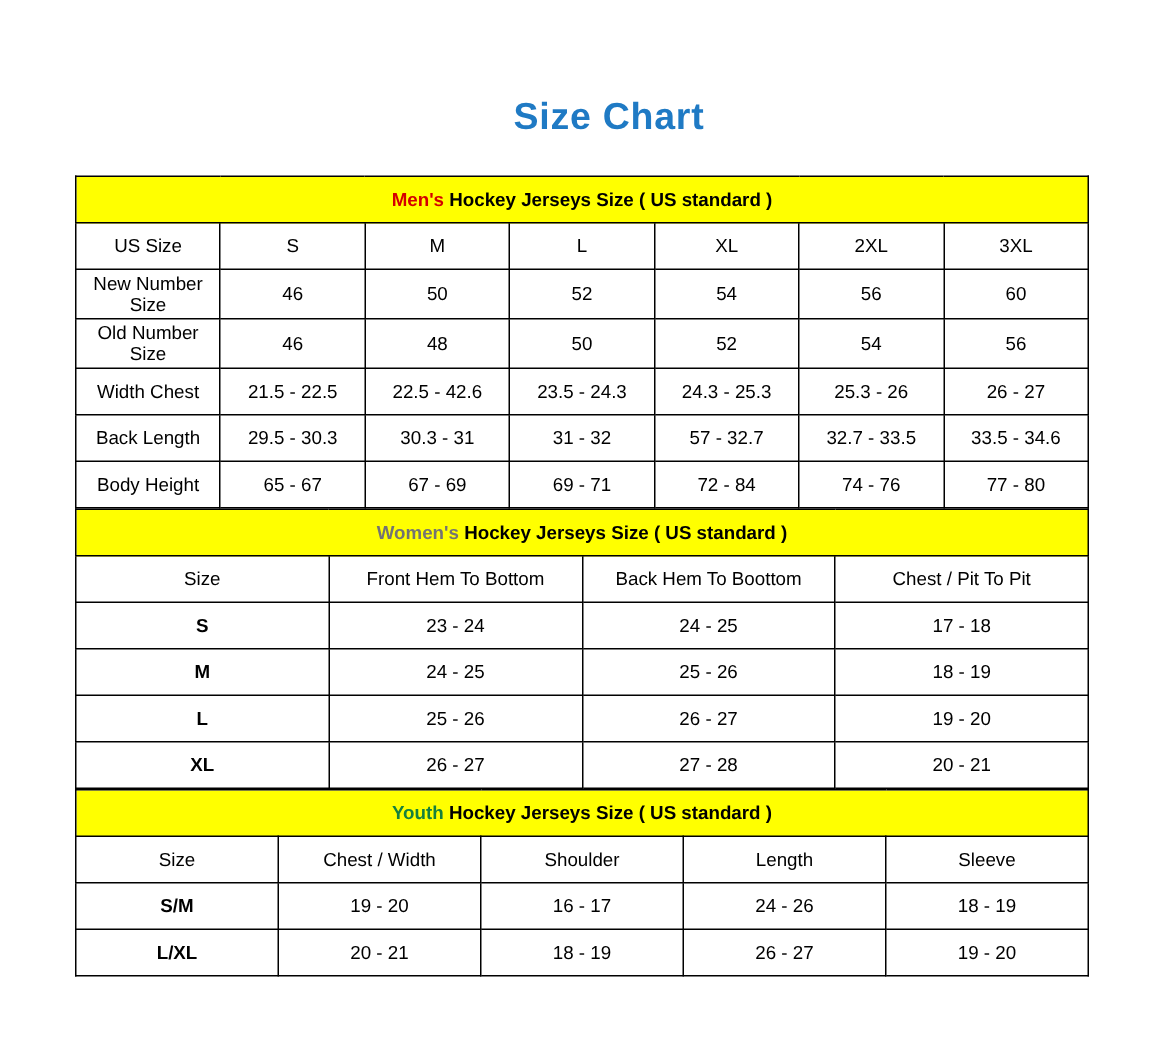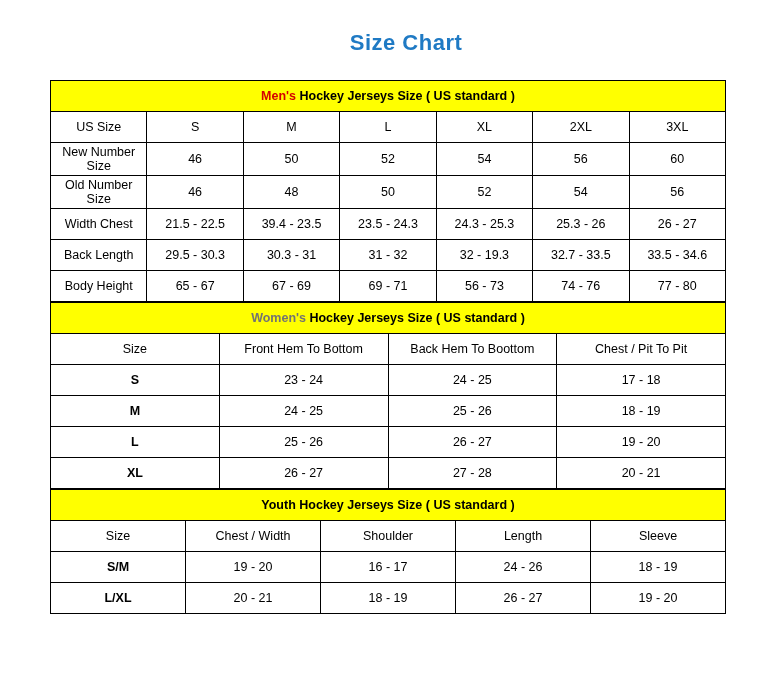--- a/index.html
+++ b/index.html
@@ -15,23 +15,23 @@
   }
   .page {
     width: 776px;
     height: 692px;
     position: relative;
     box-sizing: border-box;
   }
   .title {
     text-align: center;
     color: #1f7ac4;
-    font-size: 22px;
+    font-size: 25px;
     font-weight: bold;
-    padding-top: 30px;
+    padding-top: 64px;
     letter-spacing: 0.5px;
     margin-left: 36px;
   }
   .chart-wrap {
     width: 676px;
     margin: 24px auto 0 auto;
   }
   table.size-table {
     border-collapse: collapse;
     width: 100%;
@@ -52,21 +52,21 @@
     height: 30px;
   }
   .section-head .accent-men {
     color: #d40000;
     margin-top: 12px;
   }
   .section-head .accent-women {
     color: #737373;
   }
   .section-head .accent-youth {
-    color: #000000;
+    color: #15803d;
   }
   td.col-head {
     font-weight: normal;
   }
   td.row-head {
     font-weight: bold;
   }
   td.label-cell {
     font-weight: normal;
     margin-top: 45px;
@@ -111,41 +111,41 @@
           <td>46</td>
           <td>48</td>
           <td>50</td>
           <td>52</td>
           <td>54</td>
           <td>56</td>
         </tr>
         <tr>
           <td class="label-cell">Width Chest</td>
           <td>21.5 - 22.5</td>
-          <td>39.4 - 23.5</td>
+          <td>22.5 - 42.6</td>
           <td>23.5 - 24.3</td>
           <td>24.3 - 25.3</td>
           <td>25.3 - 26</td>
           <td>26 - 27</td>
         </tr>
         <tr>
           <td class="label-cell">Back Length</td>
           <td>29.5 - 30.3</td>
           <td>30.3 - 31</td>
           <td>31 - 32</td>
-          <td>32 - 19.3</td>
+          <td>57 - 32.7</td>
           <td>32.7 - 33.5</td>
           <td>33.5 - 34.6</td>
         </tr>
         <tr>
           <td class="label-cell">Body Height</td>
           <td>65 - 67</td>
           <td>67 - 69</td>
           <td>69 - 71</td>
-          <td>56 - 73</td>
+          <td>72 - 84</td>
           <td>74 - 76</td>
           <td>77 - 80</td>
         </tr>
       </tbody>
     </table>
 
     <table class="size-table">
       <tbody>
         <tr>
           <td class="section-head" colspan="4">

